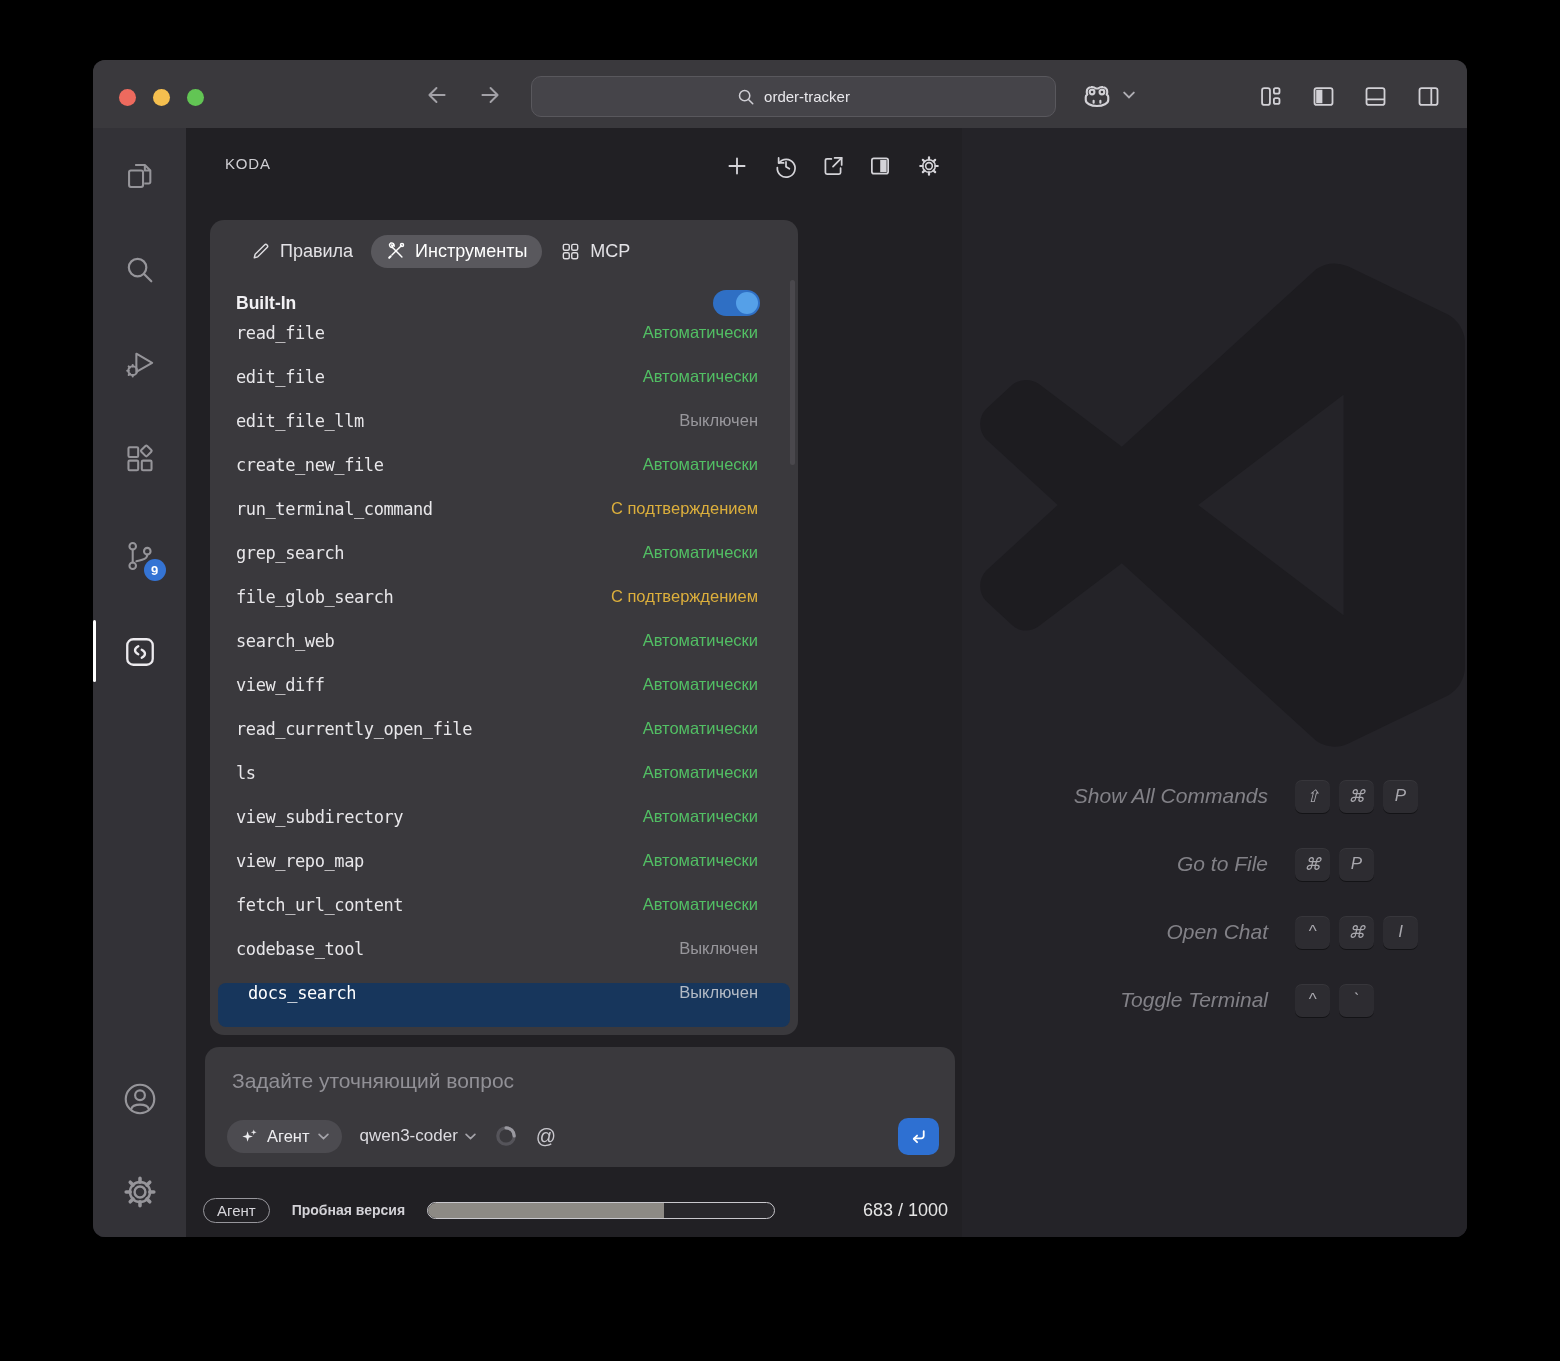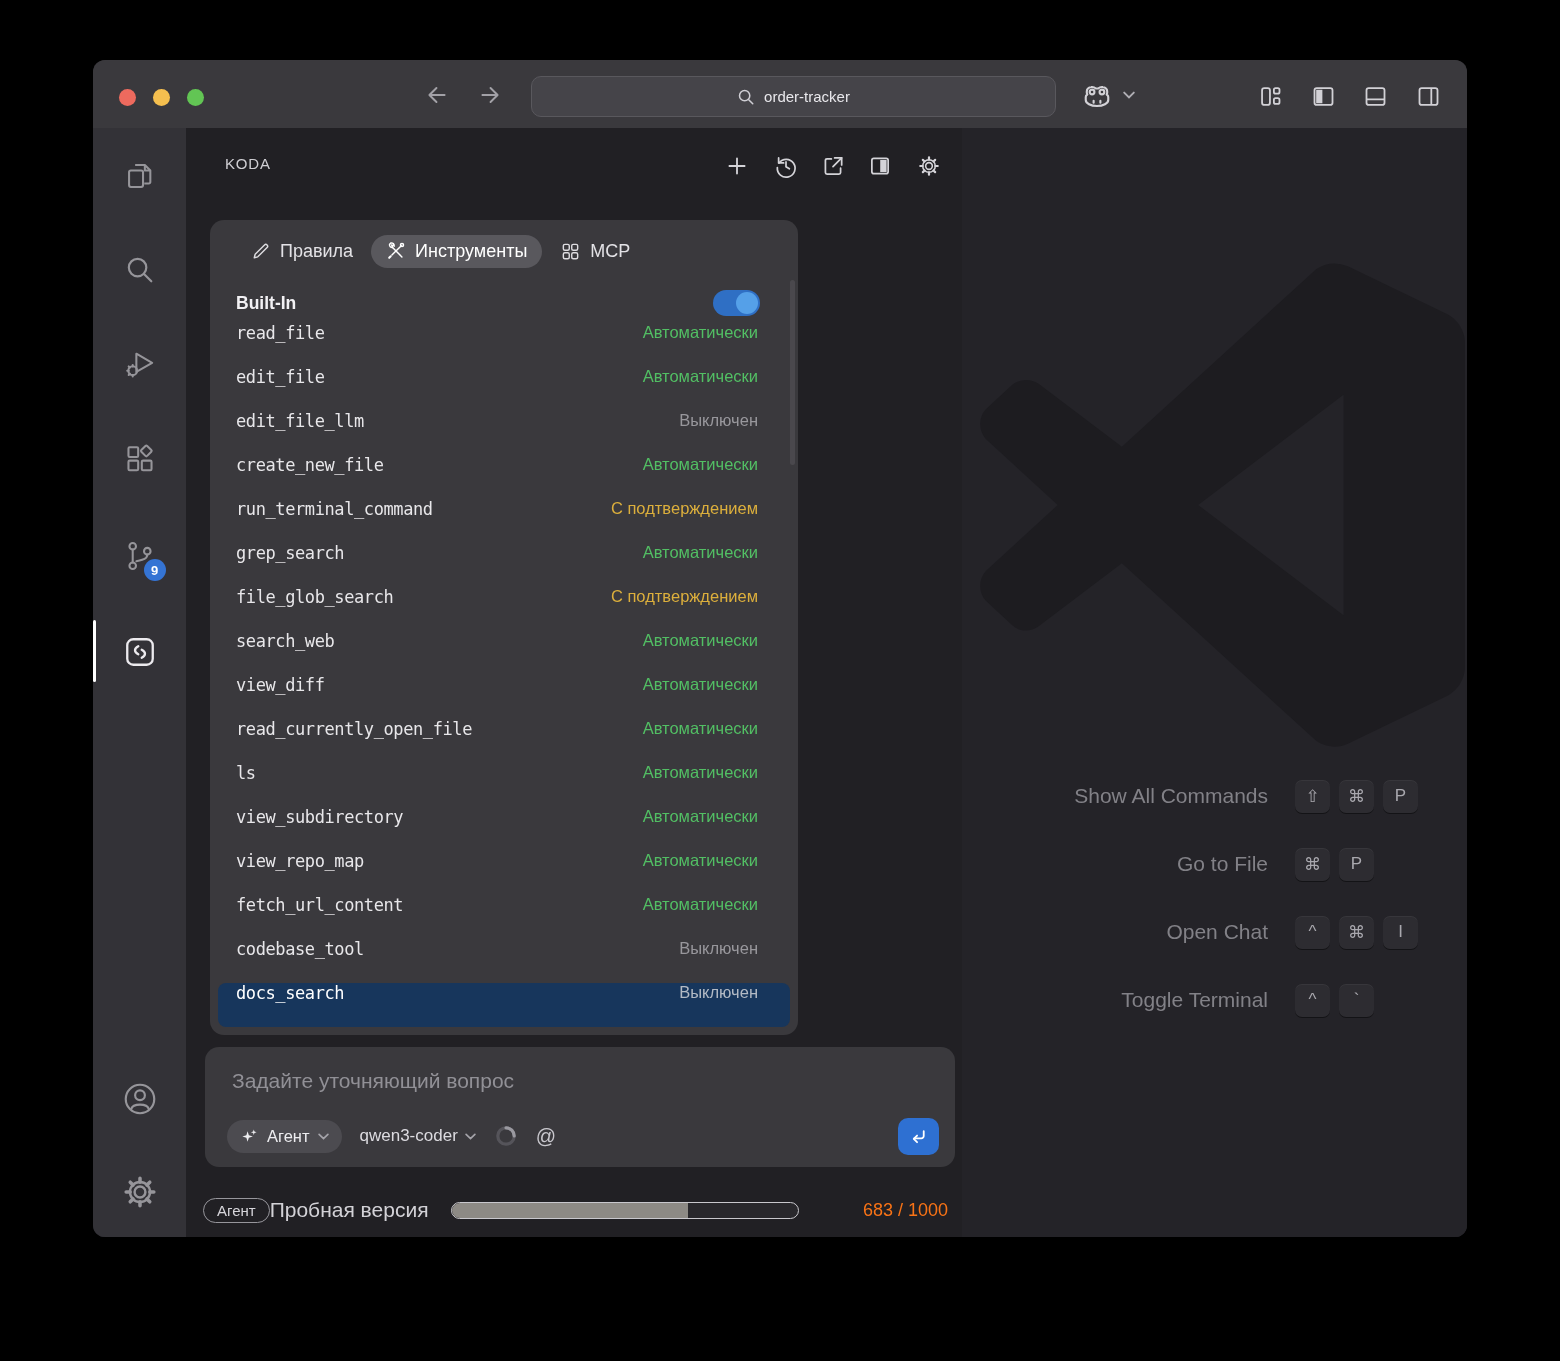--- a/index.html
+++ b/index.html
@@ -37,43 +37,43 @@
   .section-row{position:absolute;left:26px;right:38px;top:64px;height:38px;display:flex;align-items:center;justify-content:space-between;}
   .section-title{font-size:17.5px;font-weight:700;color:#f2f1f4;}
   .toggle{width:47px;height:26px;border-radius:13px;background:#2f6fc4;position:relative;}
   .toggle .knob{position:absolute;right:2px;top:2px;width:22px;height:22px;border-radius:50%;background:#55a0e8;}
   .rows{position:absolute;left:0;right:0;top:103px;}
   .trow{height:44px;margin:0 8px;padding:0 32px 0 18px;display:flex;align-items:flex-start;justify-content:space-between;border-radius:8px;}
   .tname{font-family:"DejaVu Sans Mono",monospace;font-size:17px;color:#e8e7ea;letter-spacing:-.4px;}
   .tstatus{font-size:16.5px;}
   .st-auto{color:#52bf64;} .st-confirm{color:#dcaf3c;} .st-off{color:#98979c;}
   .trow.selected{background:#17365c;}
-  .trow.selected .tname{color:#ffffff;}
+  .trow.selected .tname{color:#ffffff;margin-left:12px;}
   .trow.selected .tstatus{color:#b3bac4;}
   .card-scroll{position:absolute;right:3px;top:60px;width:5px;height:185px;border-radius:3px;background:#57565b;opacity:.55;}
   
   .inputcard{position:absolute;left:19px;top:919px;width:750px;height:120px;background:#3a393d;border-radius:14px;box-sizing:border-box;}
   .placeholder{position:absolute;left:27px;top:22px;font-size:21px;color:#919096;}
   .inputbar{position:absolute;left:22px;right:16px;bottom:13px;height:36px;display:flex;align-items:center;gap:18px;}
   .agentpill{display:flex;align-items:center;gap:8px;background:#4c4b50;border-radius:999px;height:33px;padding:0 13px;color:#ededf0;font-size:16.5px;}
   .modelsel{display:flex;align-items:center;gap:7px;color:#dcdbe0;font-size:17px;}
   .chev{width:11px;height:7px;color:#a5a4aa;}
   .at{font-size:20px;color:#c9c8ce;}
   .sendbtn{margin-left:auto;width:41px;height:37px;border-radius:10px;background:#2e70d2;display:flex;align-items:center;justify-content:center;color:#fff;}
   
   .footer{position:absolute;left:0;right:0;top:1062px;height:40px;display:flex;align-items:center;}
   .mode-pill{margin-left:17px;border:1.5px solid #97969c;border-radius:999px;padding:3px 13px;color:#d6d5da;font-size:15px;}
-  .trial{color:#d3d2d7;font-size:21px;}
+  .trial{margin-left:22px;color:#d3d2d7;font-size:14px;font-weight:bold;}
   .progress{margin-left:22px;width:348px;height:17px;border:1.5px solid #c9c8cd;border-radius:10px;background:#29282c;overflow:hidden;box-sizing:border-box;}
   .progress .fill{height:100%;background:#8d8a85;border-radius:8px 0 0 8px;}
-  .usage{margin-left:auto;margin-right:14px;color:#f97316;font-size:18px;}
+  .usage{margin-left:auto;margin-right:14px;color:#e5e5e5;font-size:18px;}
   
   .editor{position:relative;flex:1;background:#242328;overflow:hidden;}
   .watermark{position:absolute;left:17px;top:134px;width:486px;height:486px;color:#1d1c20;}
-  .shortcuts{position:absolute;left:0;top:650px;right:0;}
+  .shortcuts{position:absolute;left:0;top:650px;right:0;font-style:italic;}
   .shortcut{display:flex;align-items:center;margin-bottom:32px;height:36px;}
   .sc-label{width:306px;text-align:right;color:#828187;font-size:21px;}
   .sc-keys{display:flex;gap:9px;margin-left:27px;}
   .key{min-width:35px;height:33px;padding:0 8px;box-sizing:border-box;background:#2d2c31;border-radius:7px;
     color:#a9a8ae;font-size:17px;display:flex;align-items:center;justify-content:center;
     box-shadow:0 1px 0 rgba(0,0,0,.45), inset 0 1px 0 rgba(255,255,255,.05);}
   svg{display:block;}
 </style>
 </head>
 <body>

